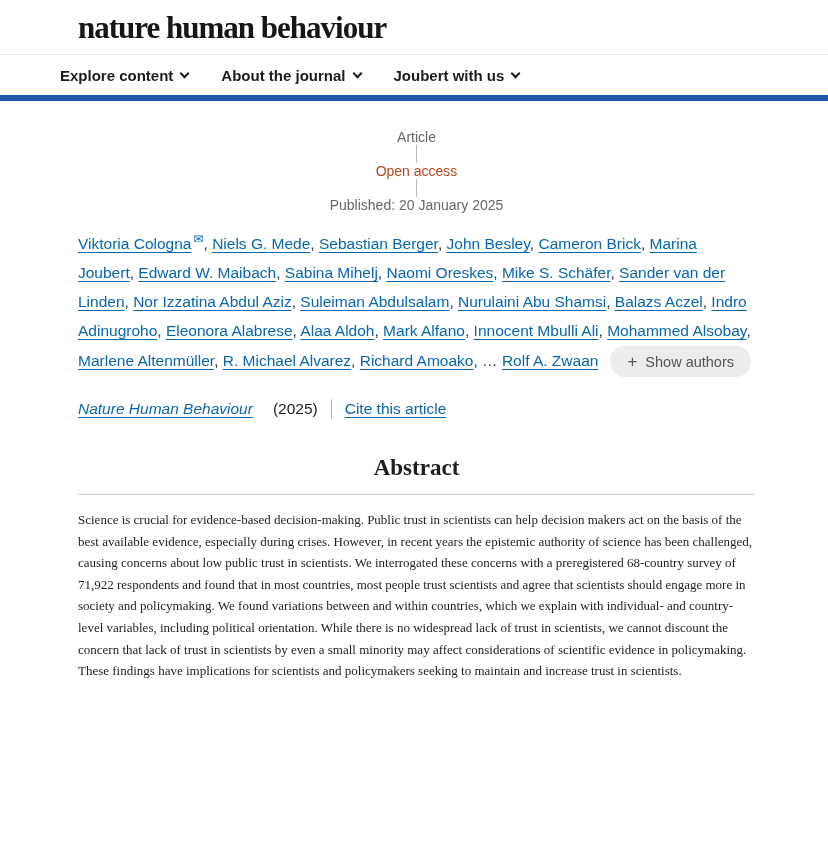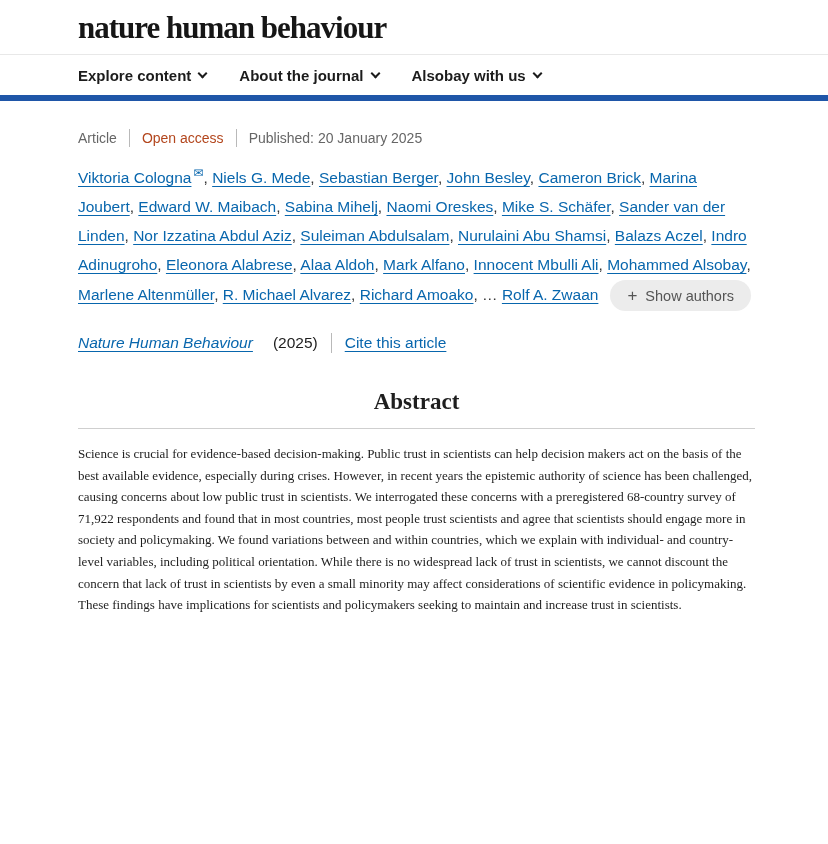--- a/index.html
+++ b/index.html
@@ -30,21 +30,21 @@
     line-height: 38px;
     cursor: pointer;
     display: inline-block;
   }
   .header-divider { border: none; border-top: 1px solid #e8e8e8; margin: 0; }
 
   .nav-row {
     display: flex;
     align-items: center;
     gap: 33px;
-    padding-left: 78px;
+    padding-left: 60px;
     height: 40px;
   }
   .nav-item {
     display: inline-flex;
     align-items: center;
     font-weight: 700;
     font-size: 15px;
     color: #1c1c1c;
     cursor: pointer;
     white-space: nowrap;
@@ -62,20 +62,21 @@
   .brand-bar { height: 6px; background: var(--brand-bar); }
 
   
   .main { padding: 28px 73px 30px 78px; }
 
   .meta-row {
     display: flex;
     align-items: center;
     font-size: 14px;
     color: var(--text-gray);
+    flex-direction: column;
   }
   .meta-item { white-space: nowrap; }
   .meta-divider {
     width: 1px;
     height: 18px;
     background: #b9b9b9;
     margin: 0 12px;
   }
   .open-access-link {
     color: var(--open-access);
@@ -193,21 +194,21 @@
 <nav class="nav-row">
   <span class="nav-item">
     <span>Explore content</span>
     <span class="chevron-down"></span>
   </span>
   <span class="nav-item">
     <span>About the journal</span>
     <span class="chevron-down"></span>
   </span>
   <span class="nav-item">
-    <span>Alsobay with us</span>
+    <span>Joubert with us</span>
     <span class="chevron-down"></span>
   </span>
 </nav>
 <div class="brand-bar"></div>
 
 <main class="main">
 
   <div class="meta-row">
     <span class="meta-item">Article</span>
     <span class="meta-divider"></span>

